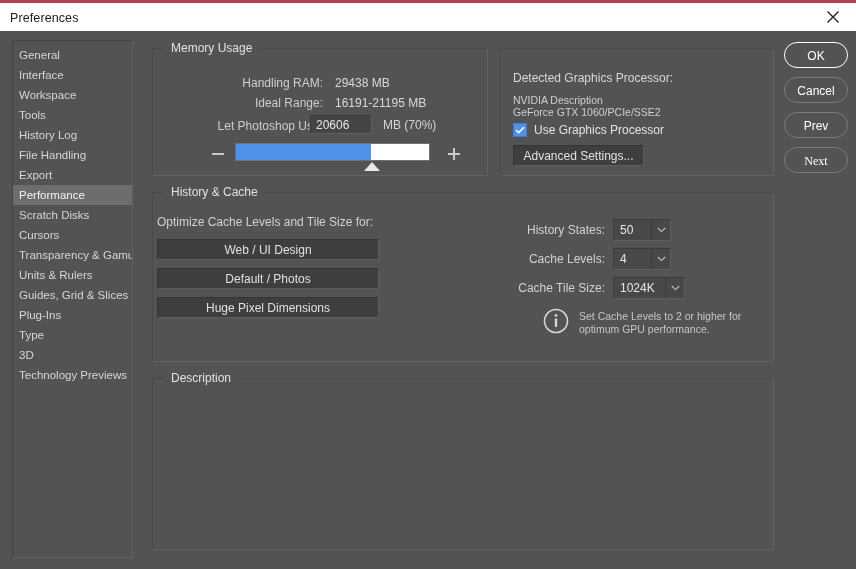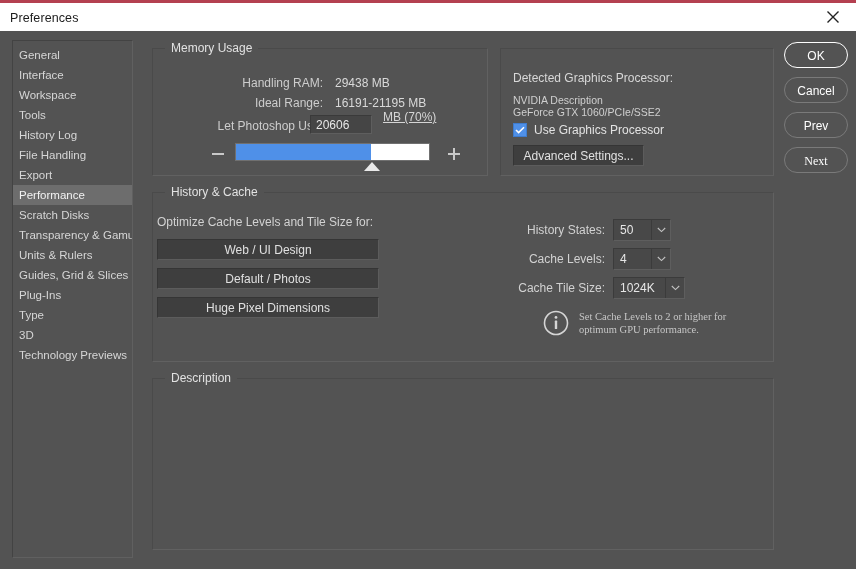--- a/index.html
+++ b/index.html
@@ -135,24 +135,23 @@
     border-right-color: #5e5e5e;
     box-sizing: border-box;
     color: #e6e6e6;
     font-family: "Liberation Sans", sans-serif;
     font-size: 12px;
     padding: 0 5px;
     outline: none;
   }
   .mem-unit {
     position: absolute;
-    left: 230px; top: 61px;
+    left: 230px; top: 69px;
     font-size: 12px;
     color: #d5d5d5;
-    text-decoration: underline;
   }
 
   
   .slider-wrap {
     position: absolute;
     left: 58px; top: 92px;
     width: 250px; height: 32px;
   }
   .sld-minus, .sld-plus {
     position: absolute;
@@ -324,22 +323,21 @@
   #row-cache .combo { left: 130px; width: 58px; }
 
   #row-tile { left: 330px; top: 84px; width: 250px; }
   #row-tile .hc-label { left: 0; width: 122px; text-align: right; }
   #row-tile .combo { left: 130px; width: 72px; }
 
   .info-note {
     position: absolute;
     left: 390px; top: 115px;
     display: flex;
-    align-items: flex-end;
-    font-family: Liberation Serif, serif;
+    align-items: flex-start;
   }
   .info-icon {
     width: 26px; height: 26px;
     margin-right: 10px;
     flex: 0 0 26px;
   }
   .info-icon svg { display: block; }
   .info-text {
     font-size: 10.5px;
     line-height: 13px;
@@ -390,20 +388,21 @@
   <div class="sidebar">
     <div class="side-item">General</div>
     <div class="side-item">Interface</div>
     <div class="side-item">Workspace</div>
     <div class="side-item">Tools</div>
     <div class="side-item">History Log</div>
     <div class="side-item">File Handling</div>
     <div class="side-item">Export</div>
     <div class="side-item selected">Performance</div>
     <div class="side-item">Scratch Disks</div>
+    <div class="side-item">Cursors</div>
     <div class="side-item">Transparency &amp; Gamut</div>
     <div class="side-item">Units &amp; Rulers</div>
     <div class="side-item">Guides, Grid &amp; Slices</div>
     <div class="side-item">Plug-Ins</div>
     <div class="side-item">Type</div>
     <div class="side-item">3D</div>
     <div class="side-item">Technology Previews</div>
   </div>
 
   <div class="group" id="grp-memory">

